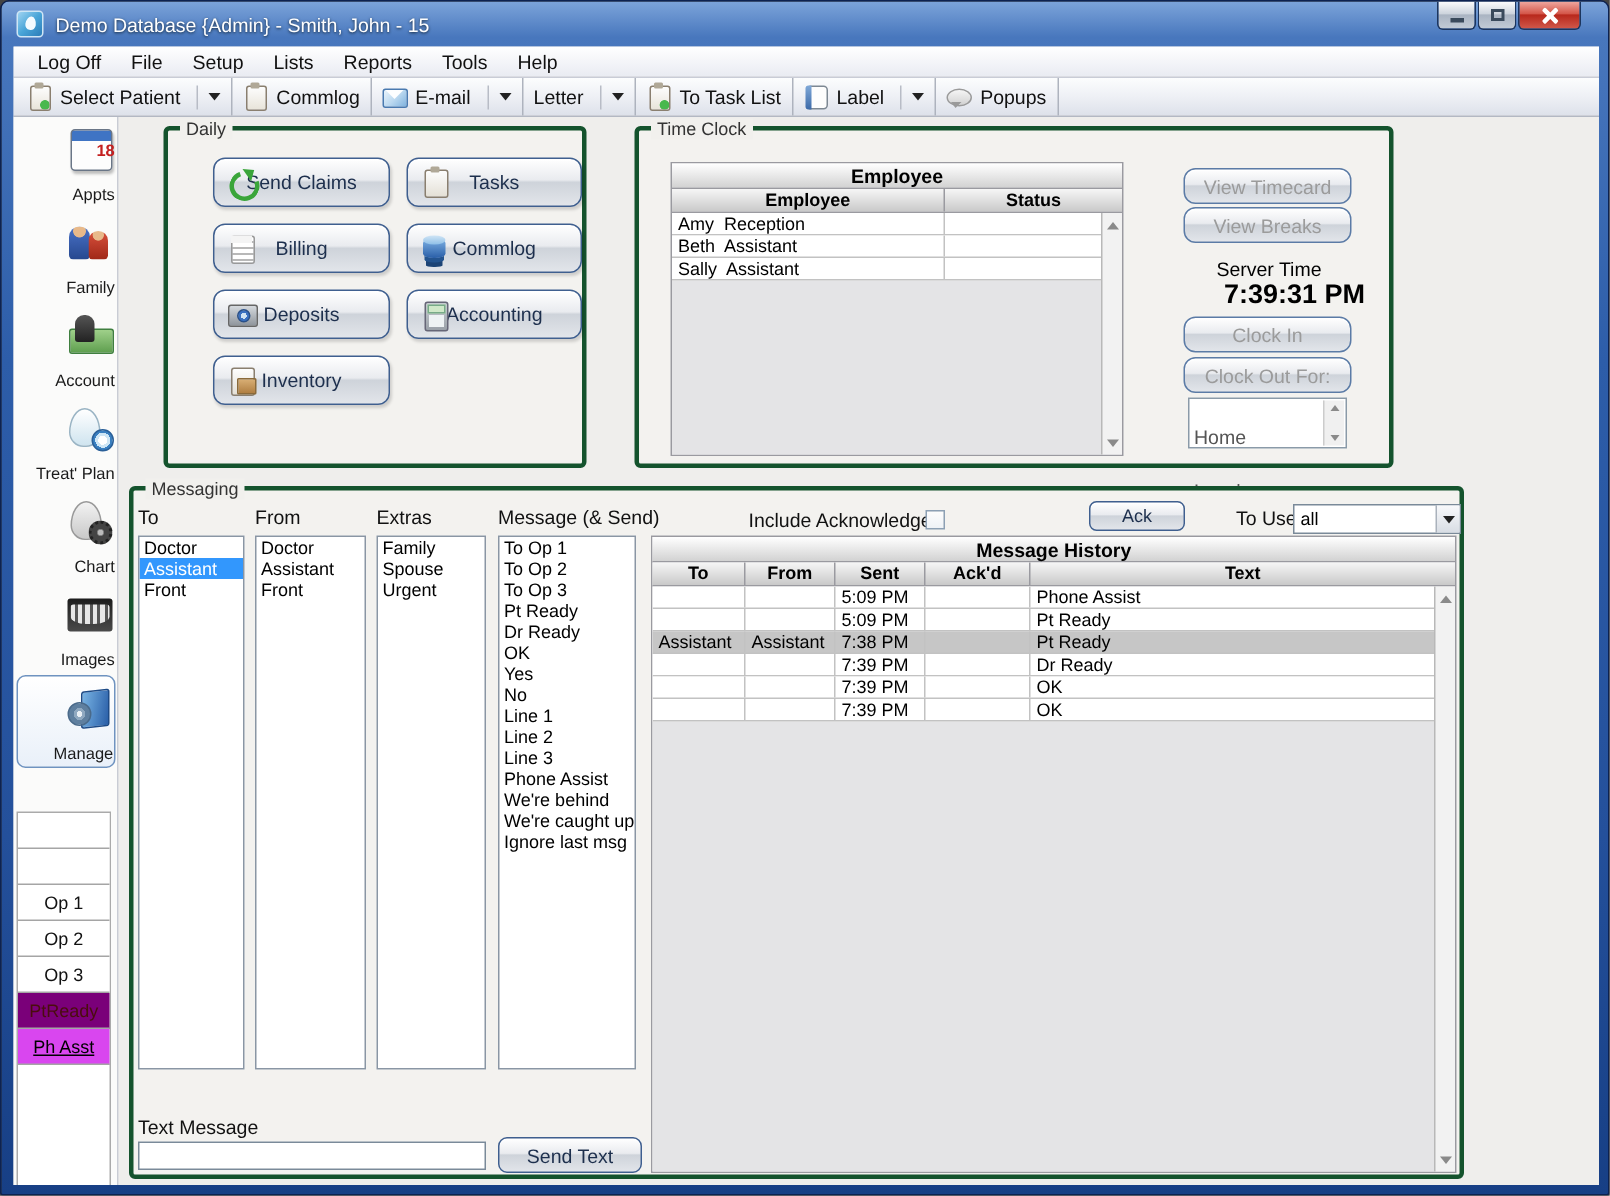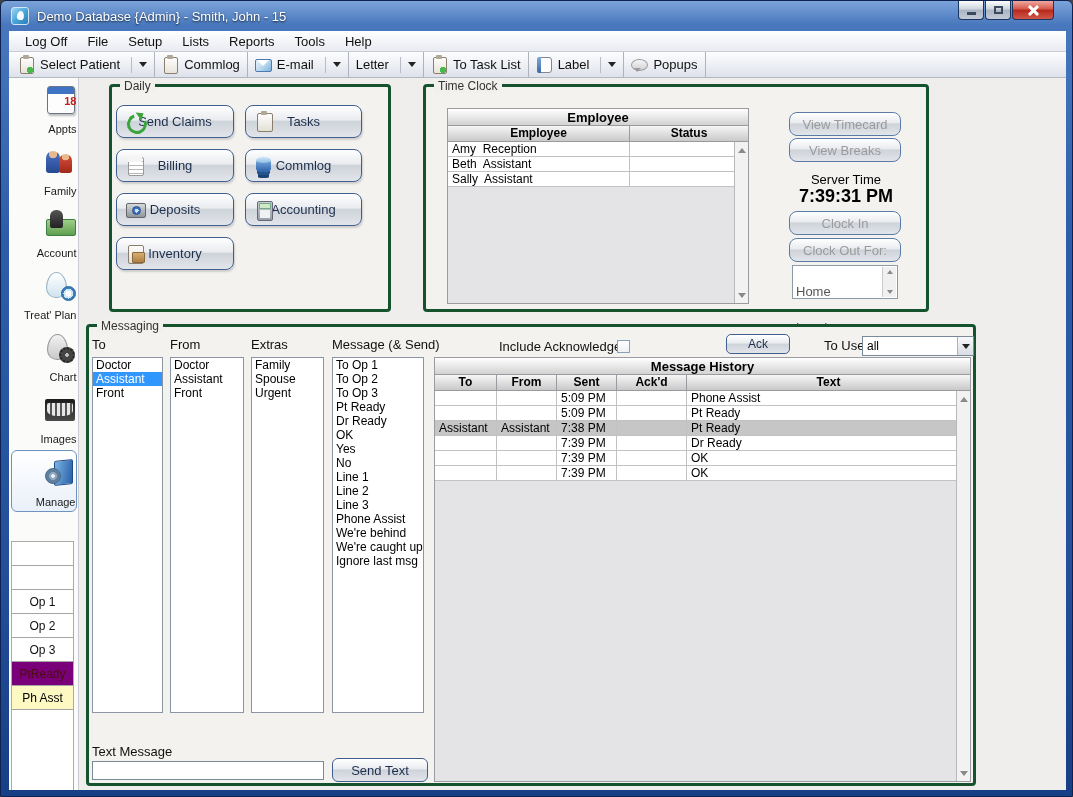--- a/index.html
+++ b/index.html
@@ -110,21 +110,21 @@
   
   .workspace{position:absolute;left:71px;top:0;right:0;bottom:0;}
   .groupbox{position:absolute;border:3px solid #14532d;border-radius:4px;background:#f3f2ef;}
   .group-label{position:absolute;top:-8px;left:8px;background:#f1f0ed;padding:0 4px;font-size:12px;color:#333;}
   
   .gbtn{border:1px solid #3f5f8f;border-radius:8px;color:#1d2f4d;font-size:13px;
     background:linear-gradient(to bottom,#ffffff 0%,#e9ebef 45%,#ced3da 50%,#e2e5ea 100%);
     box-shadow:inset 0 1px 0 #fff;display:flex;align-items:center;justify-content:center;position:absolute;}
   .gbtn.disabled{color:#9b9b9b;border-color:#5b7ba6;}
   
-  .daily-grid{position:absolute;left:4px;top:18px;display:grid;grid-template-columns:118px 117px;column-gap:17px;row-gap:9px;gap:11px;}
+  .daily-grid{position:absolute;left:30px;top:18px;display:grid;grid-template-columns:118px 117px;column-gap:17px;row-gap:9px;gap:11px;}
   .daily-btn{position:relative;width:100%;height:33px;border:1px solid #3f5f8f;border-radius:8px;color:#1d2f4d;font-size:13px;
     background:linear-gradient(to bottom,#ffffff 0%,#e9ebef 45%,#ced3da 50%,#e2e5ea 100%);
     box-shadow:inset 0 1px 0 #fff,1px 2px 2px rgba(0,0,0,.15);display:flex;align-items:center;justify-content:center;}
   .d-icon{position:absolute;left:7px;top:5px;width:22px;height:22px;}
   .d-icon[data-icon="send-claims"]::before{content:"";position:absolute;left:3px;top:3px;width:14px;height:14px;
     border:3px solid #3aa53a;border-radius:50%;border-top-color:transparent;transform:rotate(25deg);}
   .d-icon[data-icon="send-claims"]::after{content:"";position:absolute;right:0;top:1px;width:0;height:0;
     border-left:5px solid transparent;border-right:5px solid transparent;border-bottom:6px solid #3aa53a;transform:rotate(55deg);}
   .d-icon[data-icon="tasks"]::before,.d-icon[data-icon="inventory"]::before{content:"";position:absolute;left:4px;top:2px;width:14px;height:17px;
     border:1px solid #8a7f6f;border-radius:2px;background:linear-gradient(#fdfdfd,#e4e0d6);}
@@ -313,21 +313,21 @@
           </div>
         <div class="ops-fill">
           <div>
 
           <div class="op-cell"></div>
               <div class="op-cell"></div>
               <div class="op-cell">Op 1</div>
               <div class="op-cell">Op 2</div>
               <div class="op-cell">Op 3</div>
               <div class="op-cell" style="background: rgb(122, 0, 121); color: rgb(74, 13, 13);">PtReady</div>
-              <div class="op-cell" style="background: #fef9c3; color: rgb(0, 0, 0);">Ph Asst</div>
+              <div class="op-cell" style="background: #d946ef; color: rgb(0, 0, 0); text-decoration: underline;">Ph Asst</div>
             </div>
         </div>
       </div>
 
       <div class="workspace">
 
         <div class="groupbox" style="left:29px;top:6px;width:282px;height:228px;">
           <div class="group-label">Daily</div>
           <div class="daily-grid">
 
@@ -400,21 +400,21 @@
                 </div>
               <div class="sb-down">
                   <span class="tri-down"></span>
                 </div>
             </div>
           </div>
 
           <div class="gbtn disabled" style="left:363px;top:25px;width:112px;height:24px;">View Timecard</div>
           <div class="gbtn disabled" style="left:363px;top:51px;width:112px;height:24px;">View Breaks</div>
           <div class="tc-label" style="left:345px;top:85px;width:150px;">Server Time</div>
-          <div class="tc-time" style="left:335px;top:99px;width:170px;">7:39:31 PM</div>
+          <div class="tc-time" style="left:352px;top:99px;width:170px;">7:39:31 PM</div>
           <div class="gbtn disabled" style="left:363px;top:124px;width:112px;height:24px;">Clock In</div>
           <div class="gbtn disabled" style="left:363px;top:151px;width:112px;height:24px;">Clock Out For:</div>
           <div class="tc-list" style="left:366px;top:178px;width:106px;height:34px;">
             <div>
 
             <div class="li">Home</div>
                 <div class="li">Lunch</div>
               </div>
             <div class="mini-scroll">
               <div class="sb-up" style="height:8px;">

